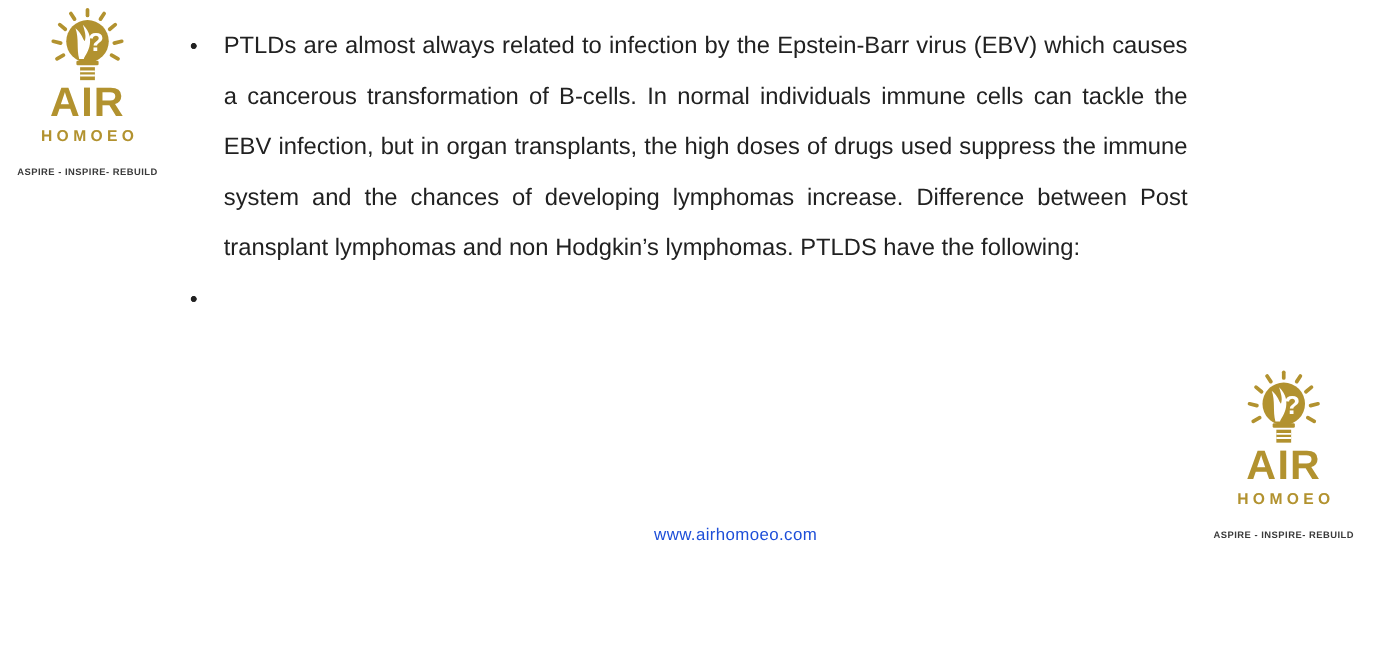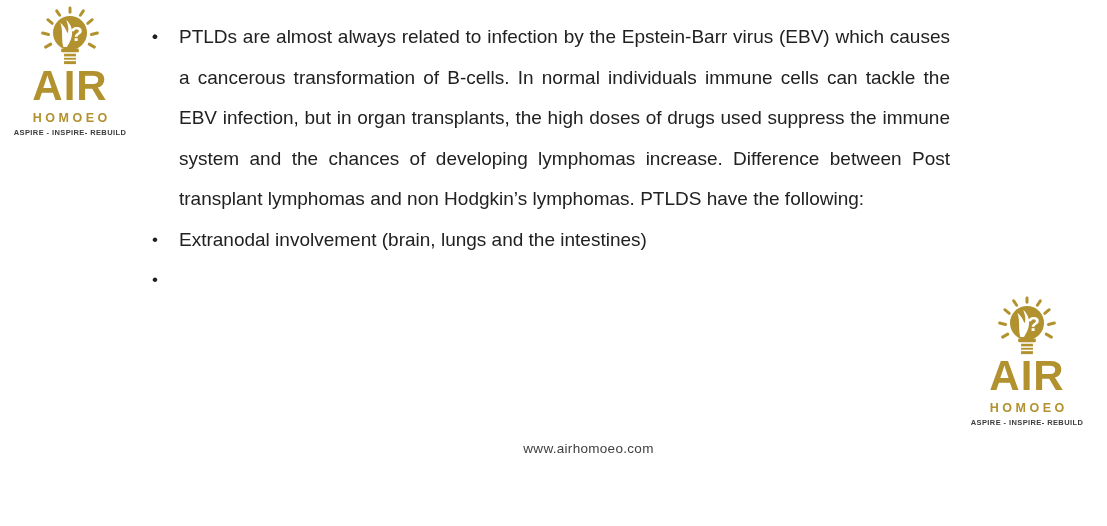--- a/index.html
+++ b/index.html
@@ -18,21 +18,21 @@
     position: absolute;
     width: 96px;
     display: flex;
     flex-direction: column;
     align-items: center;
   }
   .logo-top-left { left: 22px; top: 6px; }
   .logo-bottom-right { left: 979px; top: 296px; }
   .logo svg { width: 74px; height: 60px; display: block; }
   .brand-name {
-    font-size: 42px;
+    font-size: 33px;
     font-weight: 800;
     color: #B2922F;
     line-height: 1;
     letter-spacing: 1px;
     margin-top: -1px;
   }
   .brand-sub {
     font-size: 12.5px;
     font-weight: 800;
     color: #B2922F;
@@ -40,21 +40,21 @@
     margin-top: 4px;
     margin-right: -3.5px;
     white-space: nowrap;
     text-align: right;
   }
   .brand-tagline {
     font-size: 7.5px;
     font-weight: 700;
     color: #3b3b3b;
     letter-spacing: 0.4px;
-    margin-top: 3px;
+    margin-top: 17px;
     white-space: nowrap;
   }
 
   
   .content {
     position: absolute;
     left: 150px;
     top: 17px;
     width: 800px;
   }
@@ -73,24 +73,24 @@
     font-size: 17px;
     line-height: 40.5px;
     color: #212121;
   }
 
   
   .footer {
     position: absolute;
     left: 70px;
     right: 0;
-    top: 441px;
+    top: 420px;
     text-align: center;
     font-size: 13.5px;
-    color: #404040;
+    color: #1d4ed8;
     letter-spacing: 0.3px;
   }
 </style>
 </head>
 <body>
 
 <div class="slide">
 
   <div class="logo logo-top-left">
     <svg viewBox="0 0 100 80" aria-hidden="true">
@@ -121,21 +121,20 @@
   <div class="content">
     <div class="bullet-item">
       <span class="bullet-marker">•</span>
     </div>
     <div class="bullet-item">
       <span class="bullet-marker">•</span>
       <span>PTLDs are almost always related to infection by the Epstein-Barr virus (EBV) which causes a cancerous transformation of B-cells. In normal individuals immune cells can tackle the EBV infection, but in organ transplants, the high doses of drugs used suppress the immune system and the chances of developing lymphomas increase. Difference between Post transplant lymphomas and non Hodgkin’s lymphomas. PTLDS have the following:</span>
     </div>
     <div class="bullet-item">
       <span class="bullet-marker">•</span>
-      <span>Extranodal involvement (brain, lungs and the intestines)</span>
     </div>
     <div class="bullet-item">
       <span class="bullet-marker">•</span>
     </div>
   </div>
 
   <div class="logo logo-bottom-right">
     <svg viewBox="0 0 100 80" aria-hidden="true">
       <g stroke="#B2922F" stroke-width="4" stroke-linecap="round">
         <line x1="50" y1="8" x2="50" y2="2"></line>

